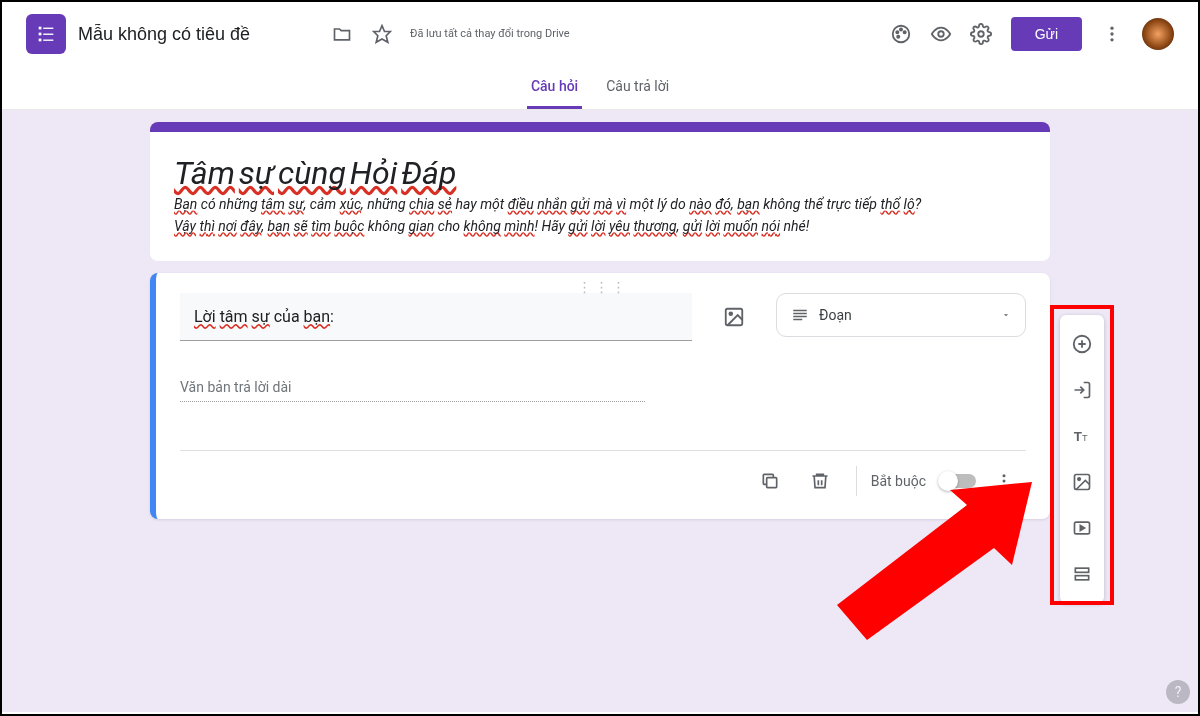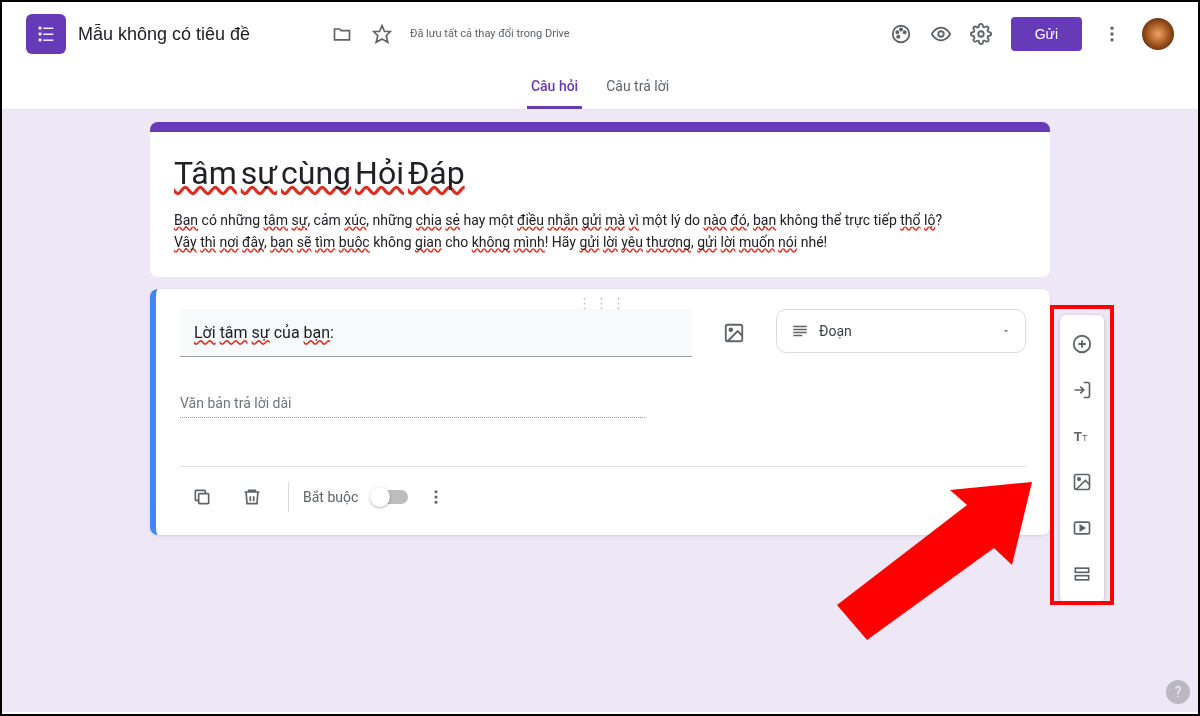--- a/index.html
+++ b/index.html
@@ -19,36 +19,36 @@
     
     .tabs { display: flex; justify-content: center; gap: 20px; background: #fff; border-bottom: 1px solid #e8e8e8; }
     .tab { padding: 12px 4px; font-size: 14px; color: #5f6368; cursor: pointer; border-bottom: 3px solid transparent; }
     .tab.active { color: #673ab7; border-bottom-color: #673ab7; font-weight: 500; }
     
     
     .canvas { background: #ede7f6; height: calc(100% - 110px); padding: 12px 0; position: relative; }
     .form-wrap { width: 900px; margin: 0 auto; }
     
     
-    .header-card { background: #fff; border-radius: 8px; border-top: 10px solid #673ab7; padding: 22px 24px 24px; margin-bottom: 12px; }
+    .header-card { background: #fff; border-radius: 8px; border-top: 10px solid #673ab7; padding: 22px 24px 24px; margin-bottom: 12px; font-style: italic; }
     .form-title { font-size: 32px; color: #202124; display: inline; }
-    .form-desc { font-size: 14px; color: #202124; line-height: 1.55; margin-top: 18px; }
+    .form-desc { font-size: 14px; color: #202124; line-height: 1.55; margin-top: 2px; }
     .spellcheck { text-decoration: underline wavy #d93025; text-decoration-skip-ink: none; -webkit-text-decoration: underline wavy #d93025; }
     
     
     .question-card { background: #fff; border-radius: 8px; border-left: 6px solid #4285f4; padding: 20px 24px 8px; position: relative; box-shadow: 0 1px 3px rgba(0,0,0,0.1); }
     .drag-handle { position: absolute; top: 6px; left: 50%; transform: translateX(-50%); color: #bdbdbd; font-size: 14px; letter-spacing: 3px; cursor: grab; }
     .q-row { display: flex; align-items: flex-start; gap: 18px; }
     .question-input { flex: 1; font-size: 16px; color: #202124; padding: 14px 14px; background: #f8f9fa; border: none; border-bottom: 1px solid #9e9e9e; outline: none; }
     .image-btn { width: 48px; height: 48px; display: flex; align-items: center; justify-content: center; color: #5f6368; cursor: pointer; }
     .type-select { display: flex; align-items: center; gap: 10px; border: 1px solid #dadce0; border-radius: 10px; padding: 12px 14px; width: 250px; font-size: 14px; color: #3c4043; cursor: pointer; }
     .type-select .chev { margin-left: auto; color: #5f6368; }
     .answer-line { font-size: 14px; color: #70757a; border-bottom: 1px dotted #9e9e9e; padding: 10px 0 6px; margin-top: 28px; max-width: 55%; }
     .divider { border-top: 1px solid #e0e0e0; margin-top: 48px; }
-    .footer-row { display: flex; align-items: center; gap: 6px; padding: 8px 0; }
+    .footer-row { display: flex; align-items: center; justify-content: flex-end; gap: 6px; padding: 8px 0; }
     .footer-icon { width: 44px; height: 44px; display: flex; align-items: center; justify-content: center; color: #5f6368; cursor: pointer; }
     .vsep { width: 1px; height: 30px; background: #dadce0; margin: 0 8px; }
     .required-label { font-size: 14px; color: #5f6368; margin-right: 8px; }
     .switch { width: 36px; height: 14px; background: #bdbdbd; border-radius: 10px; position: relative; cursor: pointer; }
     .switch::after { content:''; position:absolute; left:-2px; top:-3px; width:20px; height:20px; background:#fff; border-radius:50%; box-shadow:0 1px 3px rgba(0,0,0,0.3); }
     
     
     .side-toolbar { position: absolute; left: calc(50% + 460px); top: 205px; background: #fff; border-radius: 6px; box-shadow: 0 1px 4px rgba(0,0,0,0.2); display: flex; flex-direction: column; padding: 6px 2px; }
     .side-btn { width: 40px; height: 46px; display: flex; align-items: center; justify-content: center; color: #5f6368; cursor: pointer; }
     

